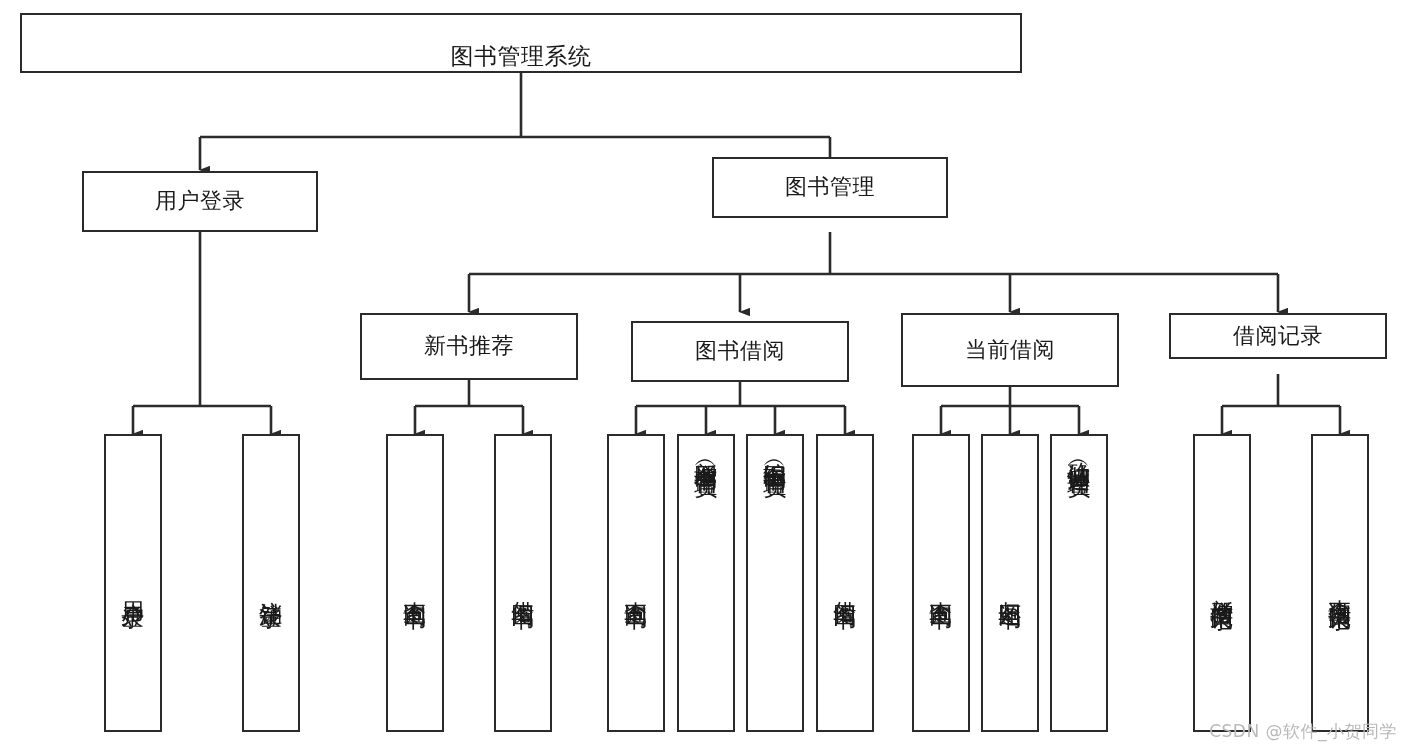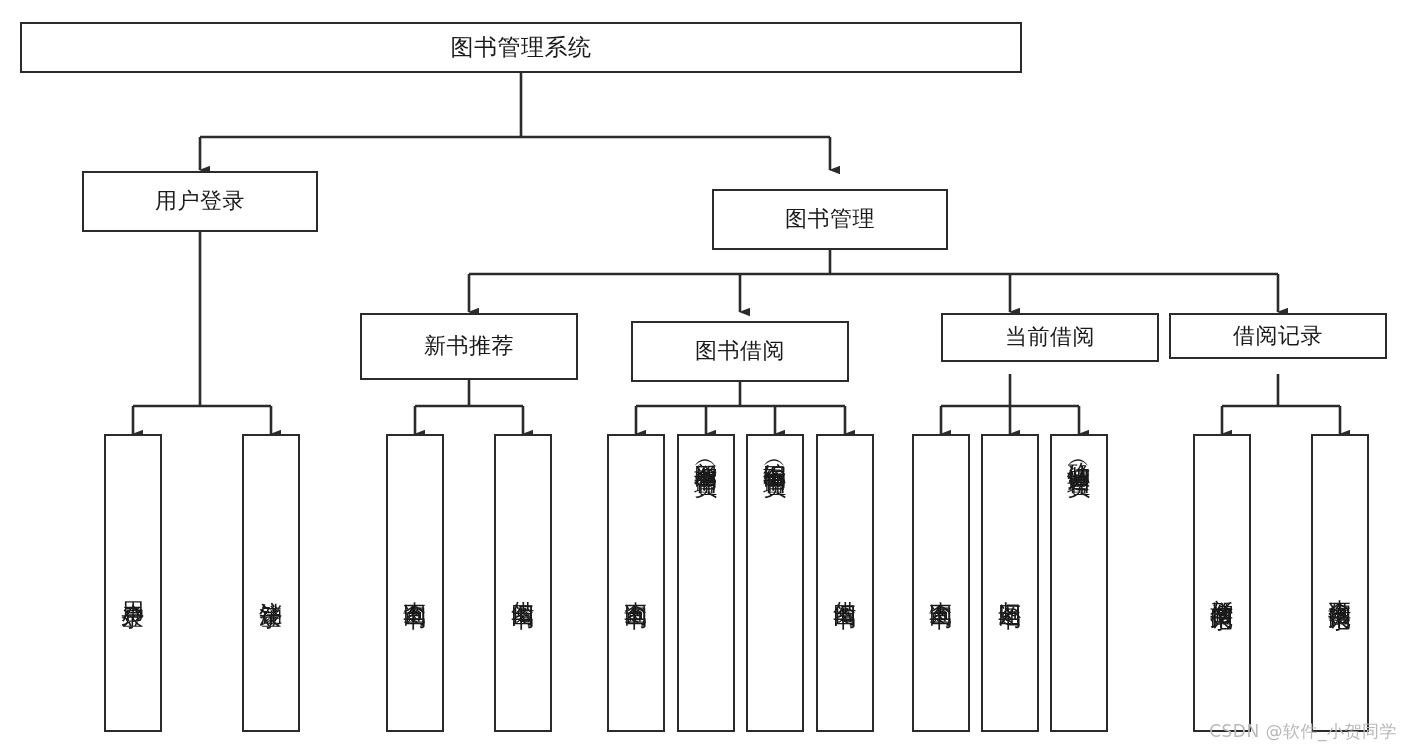--- a/index.html
+++ b/index.html
@@ -129,38 +129,38 @@
       <path d="M1010,406 L1010,434" marker-end="url(#arrowhead)"></path>
       <path d="M1079,406 L1079,434" marker-end="url(#arrowhead)"></path>
 
       <path d="M1278,374 L1278,406"></path>
       <path d="M1222,406 L1340,406"></path>
       <path d="M1222,406 L1222,434" marker-end="url(#arrowhead)"></path>
       <path d="M1340,406 L1340,434" marker-end="url(#arrowhead)"></path>
     </g>
   </svg>
 
-  <div class="node horiz" id="node-root" style="left:20px; top:22px; width:1002px; height:51px;">
+  <div class="node horiz" id="node-root" style="left:20px; top:13px; width:1002px; height:60px;align-items:flex-end;">
     <span class="node-label">图书管理系统</span>
   </div>
 
   <div class="node horiz" style="left:82px; top:171px; width:236px; height:61px;">
     <span class="node-label">用户登录</span>
   </div>
-  <div class="node horiz" style="left:712px; top:189px; width:236px; height:61px;">
+  <div class="node horiz" style="left:712px; top:157px; width:236px; height:61px;">
     <span class="node-label">图书管理</span>
   </div>
 
   <div class="node horiz" style="left:360px; top:313px; width:218px; height:67px;">
     <span class="node-label">新书推荐</span>
   </div>
   <div class="node horiz" style="left:631px; top:321px; width:218px; height:61px;">
     <span class="node-label">图书借阅</span>
   </div>
-  <div class="node horiz" style="left:941px; top:313px; width:218px; height:49px;align-items:center;">
+  <div class="node horiz" style="left:901px; top:313px; width:218px; height:74px;align-items:center;">
     <span class="node-label">当前借阅</span>
   </div>
   <div class="node horiz" style="left:1169px; top:313px; width:218px; height:46px;">
     <span class="node-label">借阅记录</span>
   </div>
 
   <div class="node vert mid" style="left:104px; top:434px; width:58px; height:298px;">
     <span class="node-label">用户登录</span>
   </div>
   <div class="node vert mid" style="left:242px; top:434px; width:58px; height:298px;">

